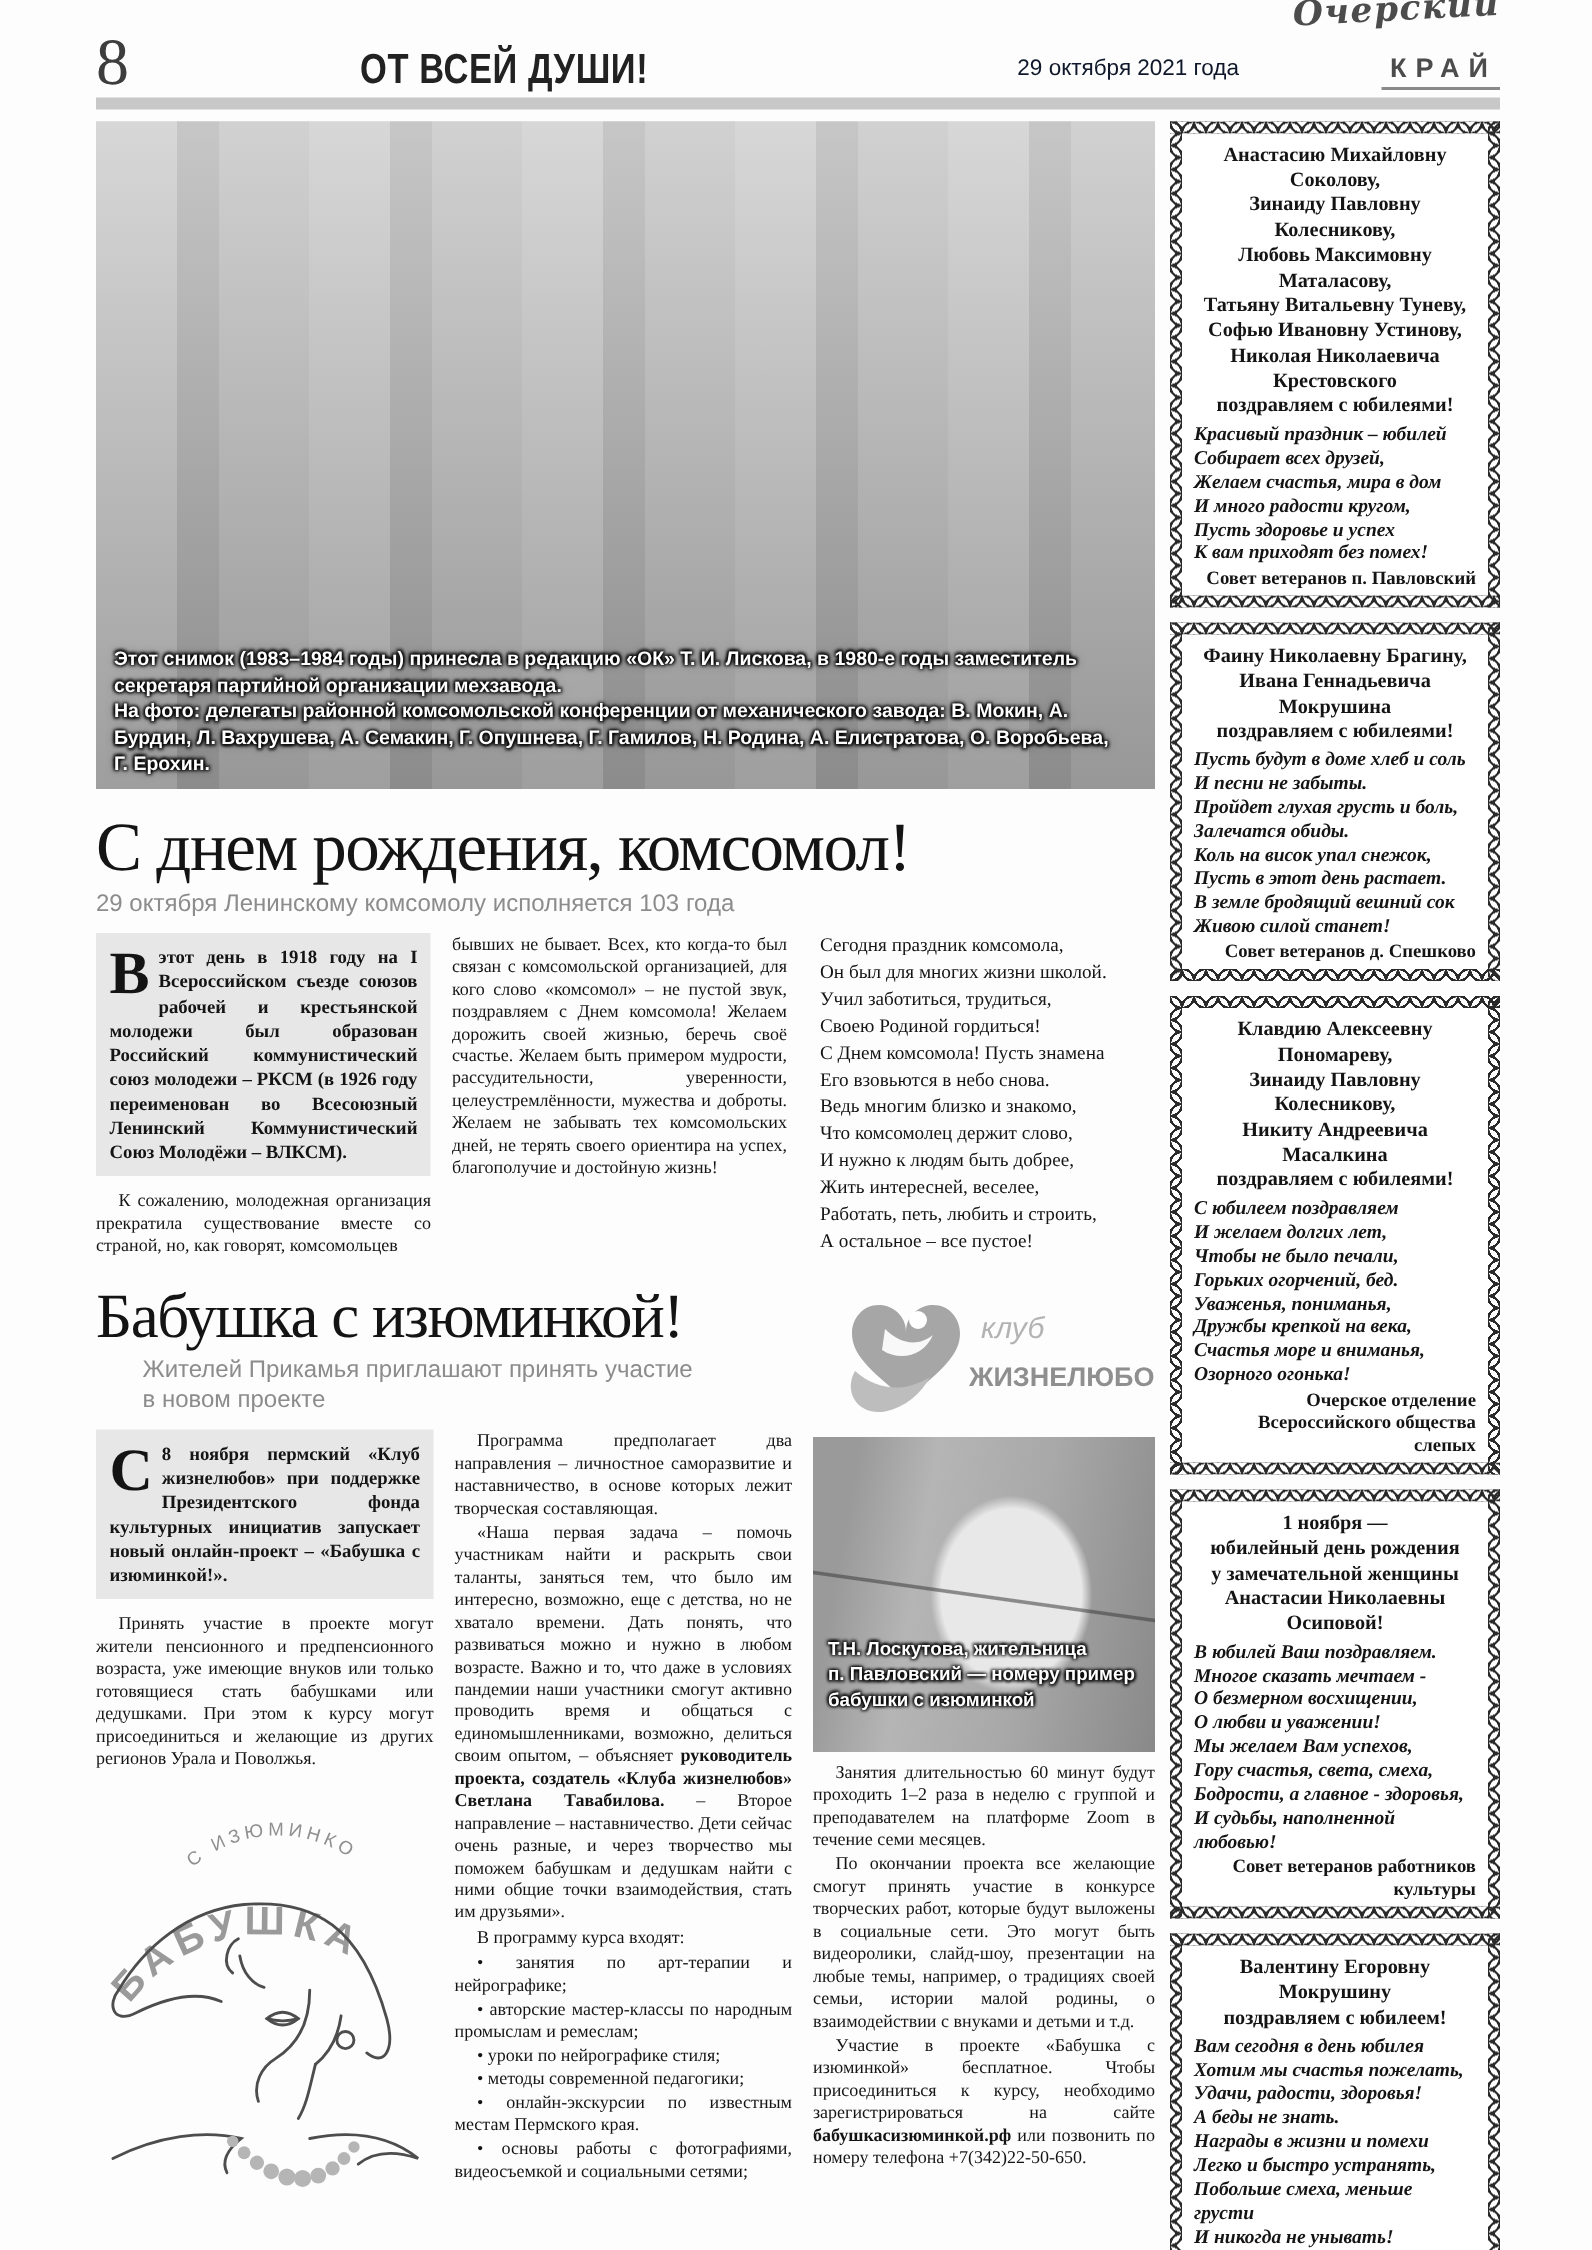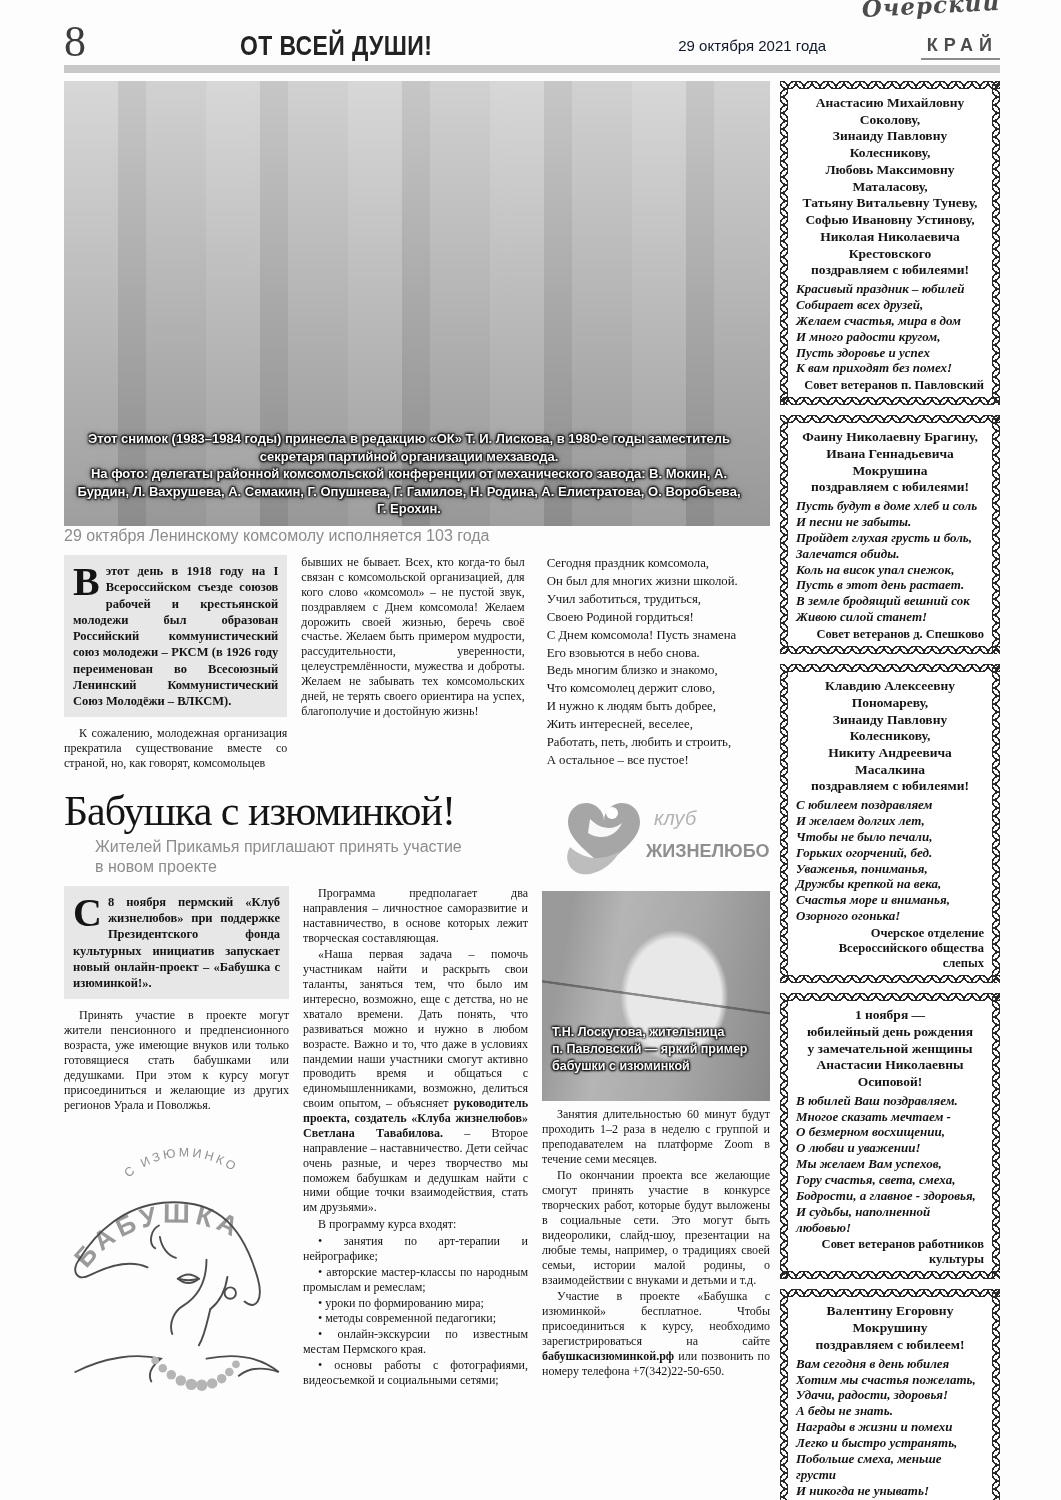--- a/index.html
+++ b/index.html
@@ -32,21 +32,21 @@
 
   
   .photo1{position:relative;height:445px;margin:0;
     background:
       linear-gradient(180deg,rgba(255,255,255,.30),rgba(0,0,0,.20)),
       repeating-linear-gradient(90deg,#c6c6c6 0 54px,#aeaeae 54px 82px,#bdbdbd 82px 142px),
       linear-gradient(180deg,#dcdcdc 0 16%,#c1c1c1 45%,#8d8d8d 100%);}
   .cap1{position:absolute;left:12px;right:28px;bottom:8px;
         font:700 13px/1.35 "Liberation Sans",sans-serif;color:#fff;
         text-shadow:-1px -1px 2px rgba(0,0,0,.9),1px -1px 2px rgba(0,0,0,.9),
-                    -1px 1px 2px rgba(0,0,0,.9),1px 1px 2px rgba(0,0,0,.9),0 0 6px rgba(0,0,0,.55);text-align:center;}
+                    -1px 1px 2px rgba(0,0,0,.9),1px 1px 2px rgba(0,0,0,.9),0 0 6px rgba(0,0,0,.55);}
 
   
   h1,h2{font-family:"Liberation Serif",serif;font-weight:400;letter-spacing:-1px;margin:0;}
   h1{font-size:46px;margin:12px 0 2px;}
   h2{font-size:42px;margin:2px 0 2px;}
   .sub{font-family:"Liberation Sans",sans-serif;font-size:16px;color:#8c8c8c;line-height:1.25;}
   .pre{white-space:pre-line;margin-left:31px;}
   .cols{display:flex;gap:14px;margin-top:9px;}
   .col{flex:1 1 0;min-width:0;font-size:12px;line-height:1.24;text-align:justify;hyphens:auto;}
   p{margin:0 0 2px;}
@@ -122,20 +122,21 @@
     <div class="left">
 
       <figure class="photo1">
         <figcaption class="cap1">
           <div>Этот снимок (1983–1984 годы) принесла в редакцию «ОК» Т. И. Лискова, в 1980-е годы заместитель секретаря партийной организации мехзавода.</div>
           <div>На фото: делегаты районной комсомольской конференции от механического завода: В. Мокин, А. Бурдин, Л. Вахрушева, А. Семакин, Г. Опушнева, Г. Гамилов, Н. Родина, А. Елистратова, О. Воробьева, Г. Ерохин.</div>
         </figcaption>
       </figure>
 
       <section>
+        <h1>С днем рождения, комсомол!</h1>
         <div class="sub">29 октября Ленинскому комсомолу исполняется 103 года</div>
         <div class="cols">
           <div class="col">
             <div class="lead">
               <span class="dropcap">В</span><span>этот день в 1918 году на I Всероссийском съезде союзов рабочей и крестьянской молодежи был образован Российский коммунистический союз молодежи – РКСМ (в 1926 году переименован во Всесоюзный Ленинский Коммунистический Союз Молодёжи – ВЛКСМ).</span>
             </div>
             <p class="ind">К сожалению, молодежная организация прекратила существование вместе со страной, но, как говорят, комсомольцев</p>
           </div>
           <div class="col">
             <p>бывших не бывает. Всех, кто когда-то был связан с комсомольской организацией, для кого слово «комсомол» – не пустой звук, поздравляем с Днем комсомола! Желаем дорожить своей жизнью, беречь своё счастье. Желаем быть примером мудрости, рассудительности, уверенности, целеустремлённости, мужества и доброты. Желаем не забывать тех комсомольских дней, не терять своего ориентира на успех, благополучие и достойную жизнь!</p>
@@ -201,21 +202,21 @@
                   </g>
                 </svg>
               </div>
               <div class="col">
                 <p class="ind">Программа предполагает два направления – личностное саморазвитие и наставничество, в основе которых лежит творческая составляющая.</p>
                 <p class="ind"><span>«Наша первая задача – помочь участникам найти и раскрыть свои таланты, заняться тем, что было им интересно, возможно, еще с детства, но не хватало времени. Дать понять, что развиваться можно и нужно в любом возрасте. Важно и то, что даже в условиях пандемии наши участники смогут активно проводить время и общаться с единомышленниками, возможно, делиться своим опытом, – объясняет </span><b>руководитель проекта, создатель «Клуба жизнелюбов» Светлана Тавабилова.</b><span> – Второе направление – наставничество. Дети сейчас очень разные, и через творчество мы поможем бабушкам и дедушкам найти с ними общие точки взаимодействия, стать им друзьями».</span></p>
                 <p class="ind">В программу курса входят:</p>
                 <ul>
                   <li>занятия по арт-терапии и нейрографике;</li>
                   <li>авторские мастер-классы по народным промыслам и ремеслам;</li>
-                  <li>уроки по формированию мира;</li>
+                  <li>уроки по нейрографике стиля;</li>
                   <li>методы современной педагогики;</li>
                   <li>онлайн-экскурсии по известным местам Пермского края.</li>
                   <li>основы работы с фотографиями, видеосъемкой и социальными сетями;</li>
                 </ul>
               </div>
             </div>
           </div>
 
           <div class="a2right">
             <div class="clublogo">
@@ -223,21 +224,21 @@
                 <path d="M62 32 C62 21 53 14 44 14 C33 14 26 23 26 33 C26 50 44 61 62 78 C80 61 98 50 98 33 C98 23 91 14 80 14 C71 14 62 21 62 32 Z" fill="#a6a6a6"></path>
                 <circle cx="70" cy="24" r="6" fill="#ffffff"></circle>
                 <path d="M48 30 C58 40 70 42 80 34 C74 48 58 52 46 44 Z" fill="#ffffff" opacity="0.92"></path>
                 <path d="M28 58 C20 72 30 88 48 85 C62 82 72 73 78 62 C62 72 44 72 28 58 Z" fill="#bdbdbd"></path>
                 <text class="logo-k" x="112" y="36">клуб</text>
                 <text class="logo-n" x="104" y="68">ЖИЗНЕЛЮБОВ</text>
               </svg>
             </div>
             <figure class="photo2">
               <figcaption class="cap2">Т.Н. Лоскутова, жительница
-п. Павловский — яркий пример
+п. Павловский — номеру пример
 бабушки с изюминкой</figcaption>
             </figure>
             <p class="ind">Занятия длительностью 60 минут будут проходить 1–2 раза в неделю с группой и преподавателем на платформе Zoom в течение семи месяцев.</p>
             <p class="ind">По окончании проекта все желающие смогут принять участие в конкурсе творческих работ, которые будут выложены в социальные сети. Это могут быть видеоролики, слайд-шоу, презентации на любые темы, например, о традициях своей семьи, истории малой родины, о взаимодействии с внуками и детьми и т.д.</p>
             <p class="ind"><span>Участие в проекте «Бабушка с изюминкой» бесплатное. Чтобы присоединиться к курсу, необходимо зарегистрироваться на сайте </span><b>бабушкасизюминкой.рф</b><span> или позвонить по номеру телефона +7(342)22-50-650.</span></p>
           </div>
         </div>
       </section>
     </div>
 

